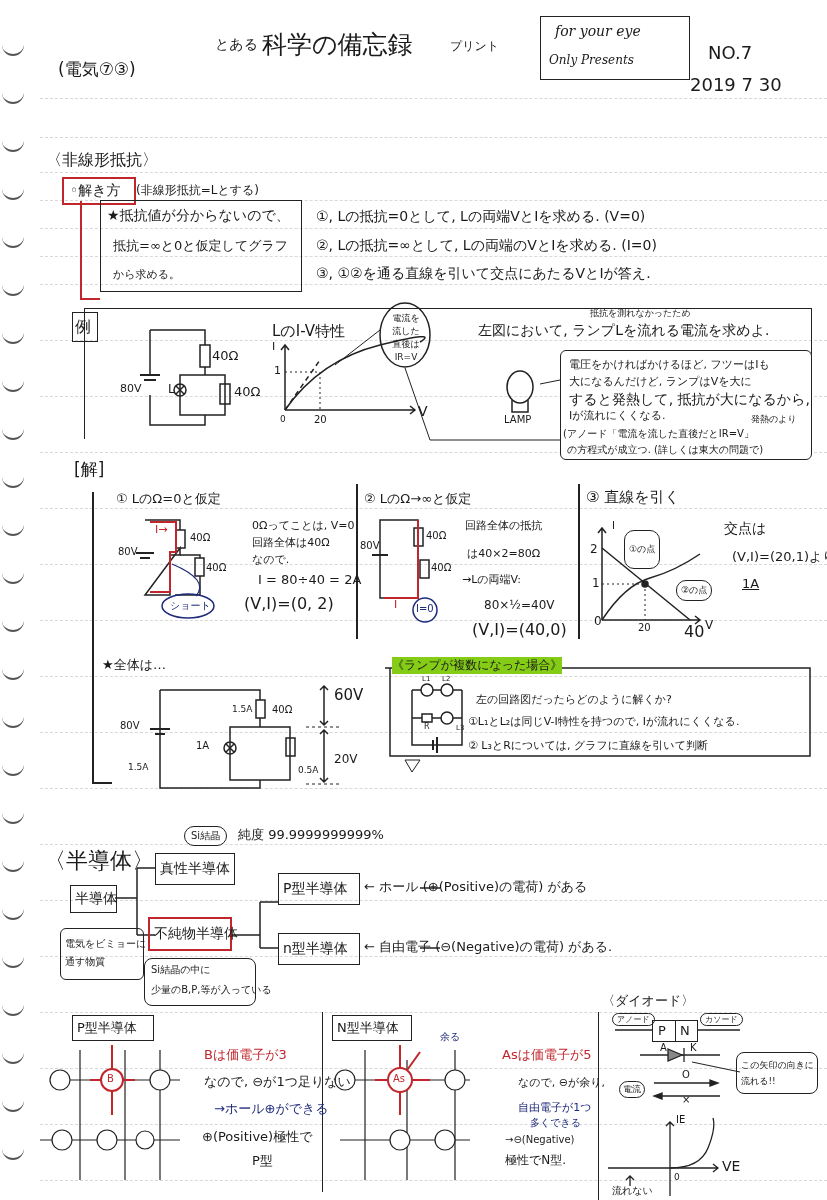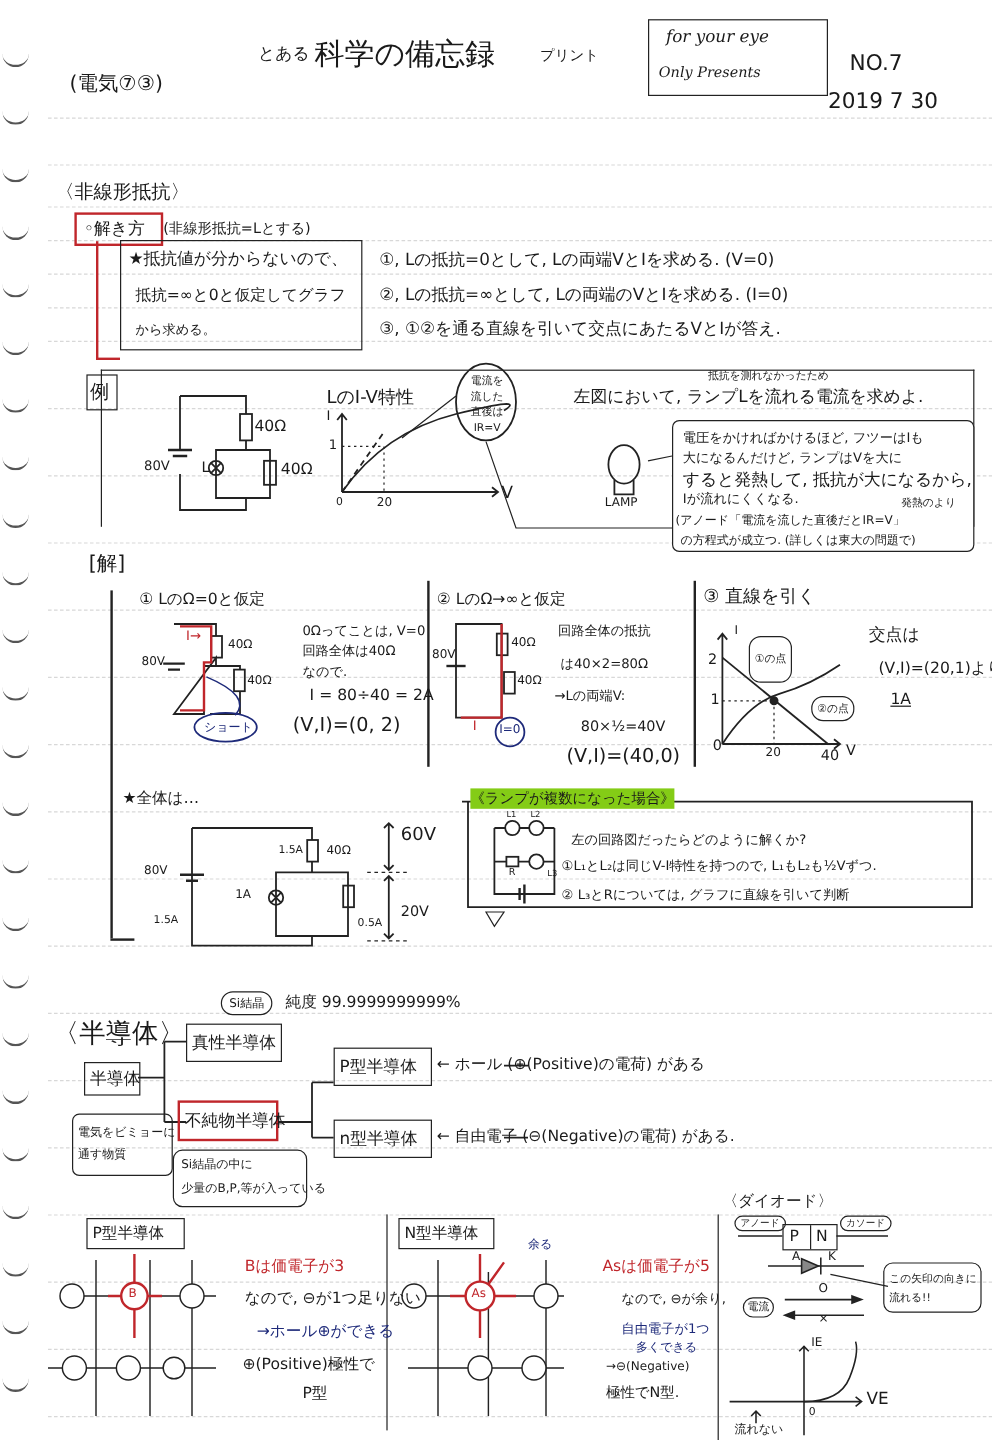--- a/index.html
+++ b/index.html
@@ -245,21 +245,21 @@
   <div class="a" style="left:462px;top:572px;font-size:11px">→Lの両端V:</div>
   <div class="a" style="left:484px;top:598px;font-size:12px">80×½=40V</div>
   <div class="a" style="left:472px;top:620px;font-size:16px">(V,I)=(40,0)</div>
 
   <div class="a" style="left:586px;top:488px;font-size:15px">③ 直線を引く</div>
   <div class="a" style="left:612px;top:520px;font-size:10px">I</div>
   <div class="a" style="left:705px;top:618px;font-size:12px">V</div>
   <div class="a" style="left:590px;top:542px;font-size:12px">2</div>
   <div class="a" style="left:592px;top:576px;font-size:12px">1</div>
   <div class="a" style="left:638px;top:622px;font-size:10px">20</div>
-  <div class="a" style="left:684px;top:622px;font-size:12px">40</div>
+  <div class="a" style="left:684px;top:622px;font-size:16px">40</div>
   <div class="a" style="left:594px;top:614px;font-size:12px">0</div>
   <div class="bubble" style="left:624px;top:530px;padding:12px 4px;font-size:9px">①の点</div>
   <div class="bubble" style="left:676px;top:580px;padding:3px 4px;font-size:9px">②の点</div>
   <div class="a" style="left:724px;top:520px;font-size:14px">交点は</div>
   <div class="a" style="left:732px;top:548px;font-size:13px">(V,I)=(20,1)より</div>
   <div class="a" style="left:742px;top:576px;font-size:13px;text-decoration:underline">1A</div>
 
   <div class="a" style="left:102px;top:656px;font-size:13px">★全体は…</div>
   <div class="a" style="left:120px;top:720px;font-size:10px">80V</div>
   <div class="a" style="left:272px;top:704px;font-size:10px">40Ω</div>
@@ -269,21 +269,21 @@
   <div class="a" style="left:128px;top:762px;font-size:9px">1.5A</div>
   <div class="a" style="left:334px;top:686px;font-size:15px">60V</div>
   <div class="a" style="left:334px;top:752px;font-size:12px">20V</div>
 
   <div class="a" style="left:392px;top:657px;font-size:12px;background:#84cc16">《ランプが複数になった場合》</div>
   <div class="a" style="left:422px;top:675px;font-size:7px">L1</div>
   <div class="a" style="left:442px;top:675px;font-size:7px">L2</div>
   <div class="a" style="left:456px;top:724px;font-size:7px">L3</div>
   <div class="a" style="left:424px;top:722px;font-size:8px">R</div>
   <div class="a" style="left:476px;top:692px;font-size:11px">左の回路図だったらどのように解くか?</div>
-  <div class="a" style="left:468px;top:714px;font-size:11px">①L₁とL₂は同じV-I特性を持つので, L₁もL₂も½Vずつ.</div>
+  <div class="a" style="left:468px;top:714px;font-size:11px">①L₁とL₂は同じV-I特性を持つので, Iが流れにくくなる.</div>
   <div class="a" style="left:468px;top:738px;font-size:11px">② L₃とRについては, グラフに直線を引いて判断</div>
 </div>
 
 <div>
   <div class="a" style="left:44px;top:846px;font-size:22px">〈半導体〉</div>
   <svg style="left:0;top:0" width="827" height="1000">
     <g stroke="#222" stroke-width="1.5" fill="none">
       <path d="M115 898 H137 M137 868 V935 M137 868 H155 M137 935 H155"></path>
       <path d="M230 935 H260 M260 902 V948 M260 902 H278 M260 948 H278"></path>
       <path d="M420 888 H440 M420 948 H440"></path>

